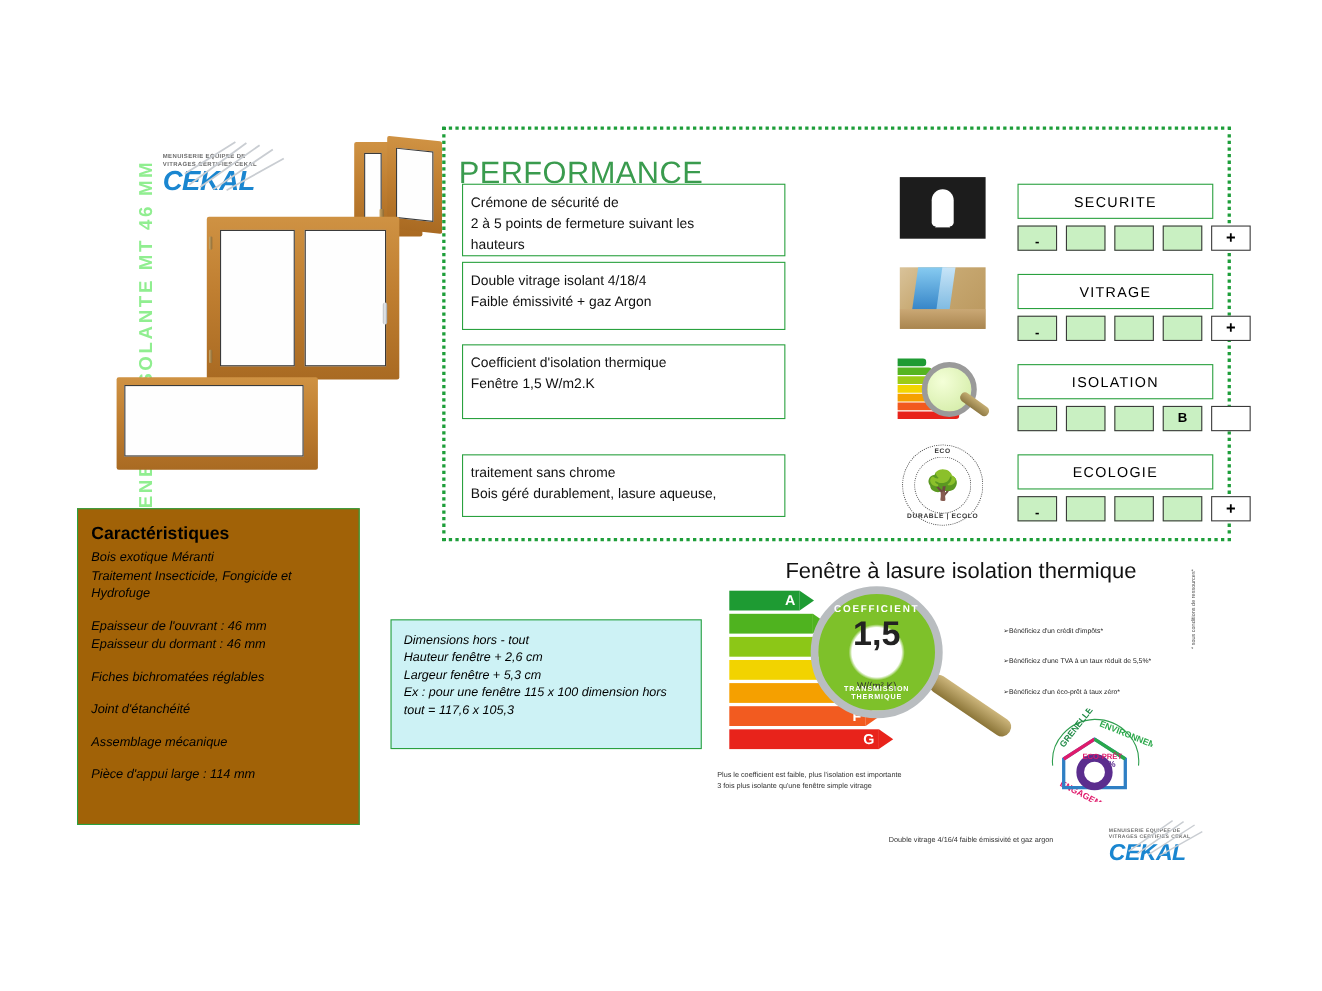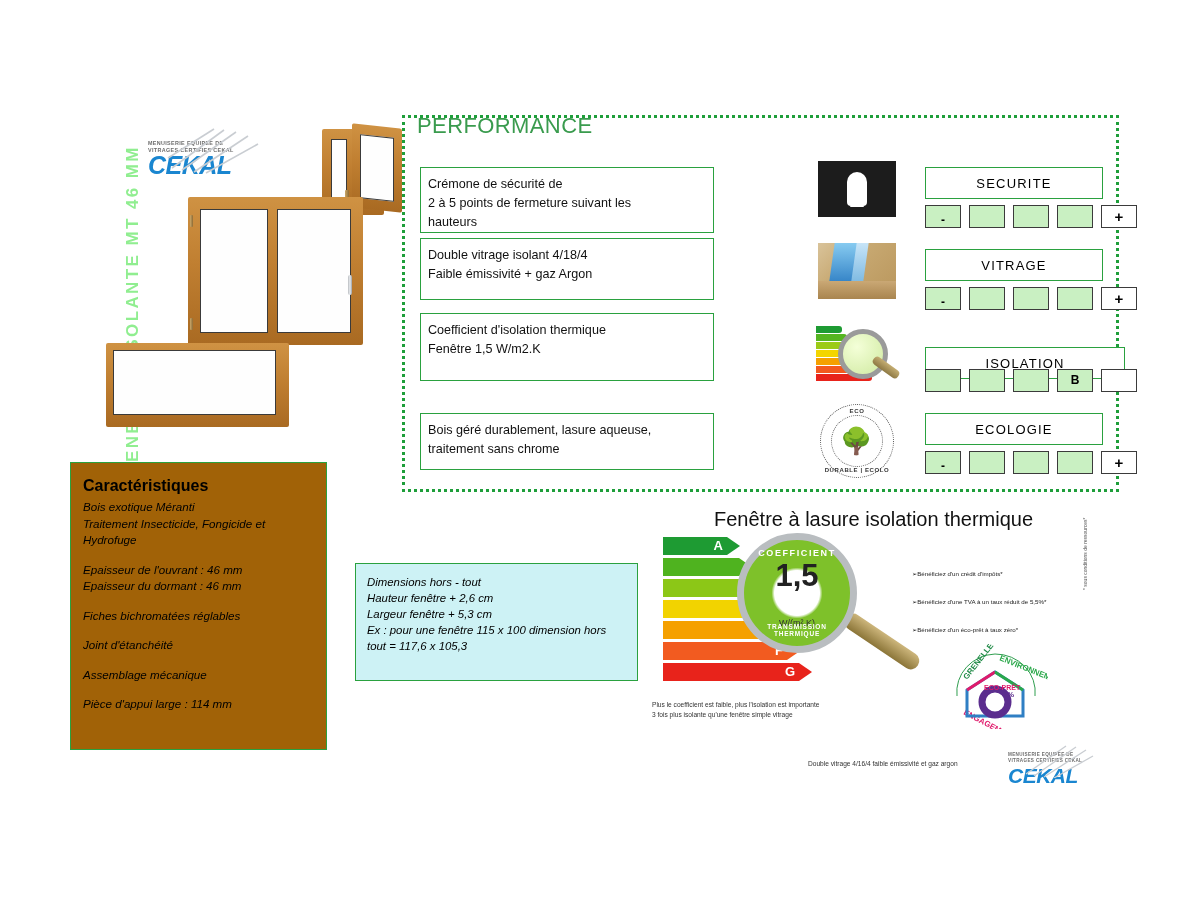--- a/index.html
+++ b/index.html
@@ -26,21 +26,21 @@
       background:linear-gradient(180deg,#cf9243 0%,#c07f31 45%,#a96a22 100%);
       border-radius:2px;}
   .win-glass{position:absolute;background:#fefefe;border:1px solid #3a3a3a;box-sizing:border-box;}
   .handle{position:absolute;background:linear-gradient(90deg,#b9bcc0,#e9ecef,#9aa0a6);
       border-radius:2px;}
   .hinge{position:absolute;background:linear-gradient(90deg,#caa86a,#8d6a33);border-radius:1px;}
 
   
   .perf{position:absolute;left:402px;top:115px;width:717px;height:377px;
       border:3px dotted #1e9e3a;box-sizing:border-box;background:#fff;}
-  .perf-title{position:absolute;left:417px;top:113px;font-size:22px;color:#3a9b4e;
+  .perf-title{position:absolute;left:417px;top:141px;font-size:28px;color:#3a9b4e;
       letter-spacing:.4px;}
 
   .pbox{position:absolute;border:1.6px solid #2aa13f;box-sizing:border-box;background:#fff;
       padding:7px 0 0 7px;font-size:12.6px;line-height:19px;color:#111;}
 
   
   .rate-label{position:absolute;border:1.8px solid #2aa13f;box-sizing:border-box;background:#fff;
       display:flex;align-items:center;justify-content:center;font-size:13px;letter-spacing:1.2px;}
   .cellrow{position:absolute;display:flex;gap:8px;}
   .cell{width:36px;height:23px;box-sizing:border-box;border:1.6px solid #3b3b3b;
@@ -188,22 +188,22 @@
   </div>
   <div class="pbox" style="left:420px;top:238px;width:294px;height:62px;">
     <div>Double vitrage isolant 4/18/4</div>
     <div>Faible émissivité + gaz Argon</div>
   </div>
   <div class="pbox" style="left:420px;top:313px;width:294px;height:68px;">
     <div>Coefficient d'isolation thermique</div>
     <div>Fenêtre 1,5 W/m2.K</div>
   </div>
   <div class="pbox" style="left:420px;top:413px;width:294px;height:57px;">
+    <div>traitement sans chrome</div>
     <div>Bois géré durablement, lasure aqueuse,</div>
-    <div>traitement sans chrome</div>
   </div>
 
   <div class="icon-tile lock-tile" style="left:818px;top:161px;">
     <div class="keyhole"></div>
   </div>
   <div class="icon-tile glass-tile" style="left:818px;top:243px;">
     <div class="pane"></div>
       <div class="pane2"></div>
       <div class="sill"></div>
   </div>
@@ -241,21 +241,21 @@
     <span>VITRAGE</span>
   </div>
   <div class="cellrow" style="left:925px;top:287px;">
     <div class="cell">-</div>
     <div class="cell"></div>
     <div class="cell"></div>
     <div class="cell"></div>
     <div class="cell plus">+</div>
   </div>
 
-  <div class="rate-label" style="left:925px;top:331px;width:200px;height:32px;margin-top:16px;">
+  <div class="rate-label" style="left:925px;top:331px;width:178px;height:32px;">
     <span>ISOLATION</span>
   </div>
   <div class="cellrow" style="left:925px;top:369px;">
     <div class="cell"></div>
     <div class="cell"></div>
     <div class="cell"></div>
     <div class="cell mid">B</div>
     <div class="cell empty"></div>
   </div>
 

